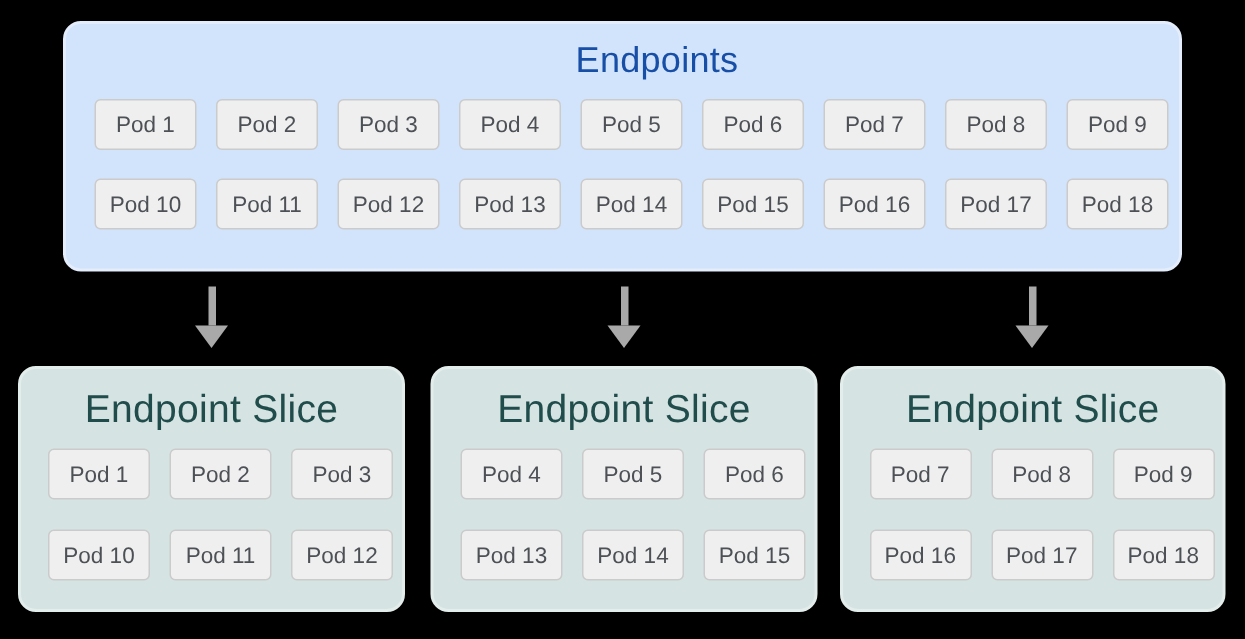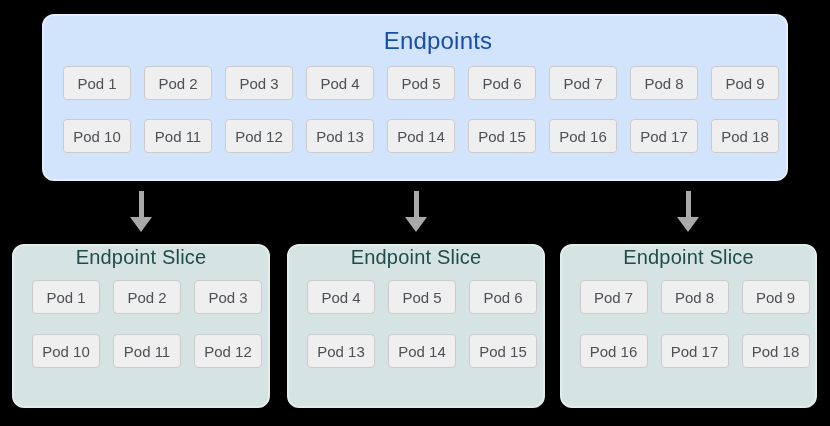--- a/index.html
+++ b/index.html
@@ -99,22 +99,23 @@
     height: 164px;
     box-sizing: border-box;
     background: #d5e3e2;
     border: 2px solid #e3eeec;
     border-radius: 12px;
   }
   .slice-1 { left: 12px; }
   .slice-2 { left: 287px; }
   .slice-3 { left: 560px; width: 257px; }
   .slice-title {
+    margin-top: 11px;
     text-align: center;
-    font-size: 20px;
+    font-size: 26px;
     font-weight: 500;
     color: #204d4b;
     letter-spacing: 0.2px;
   }
   .slice-box .pod-row-1 { margin-top: 11px; }
   .slice-box .pod-row-2 { margin-top: 20px; }
 </style>
 </head>
 <body>
 

